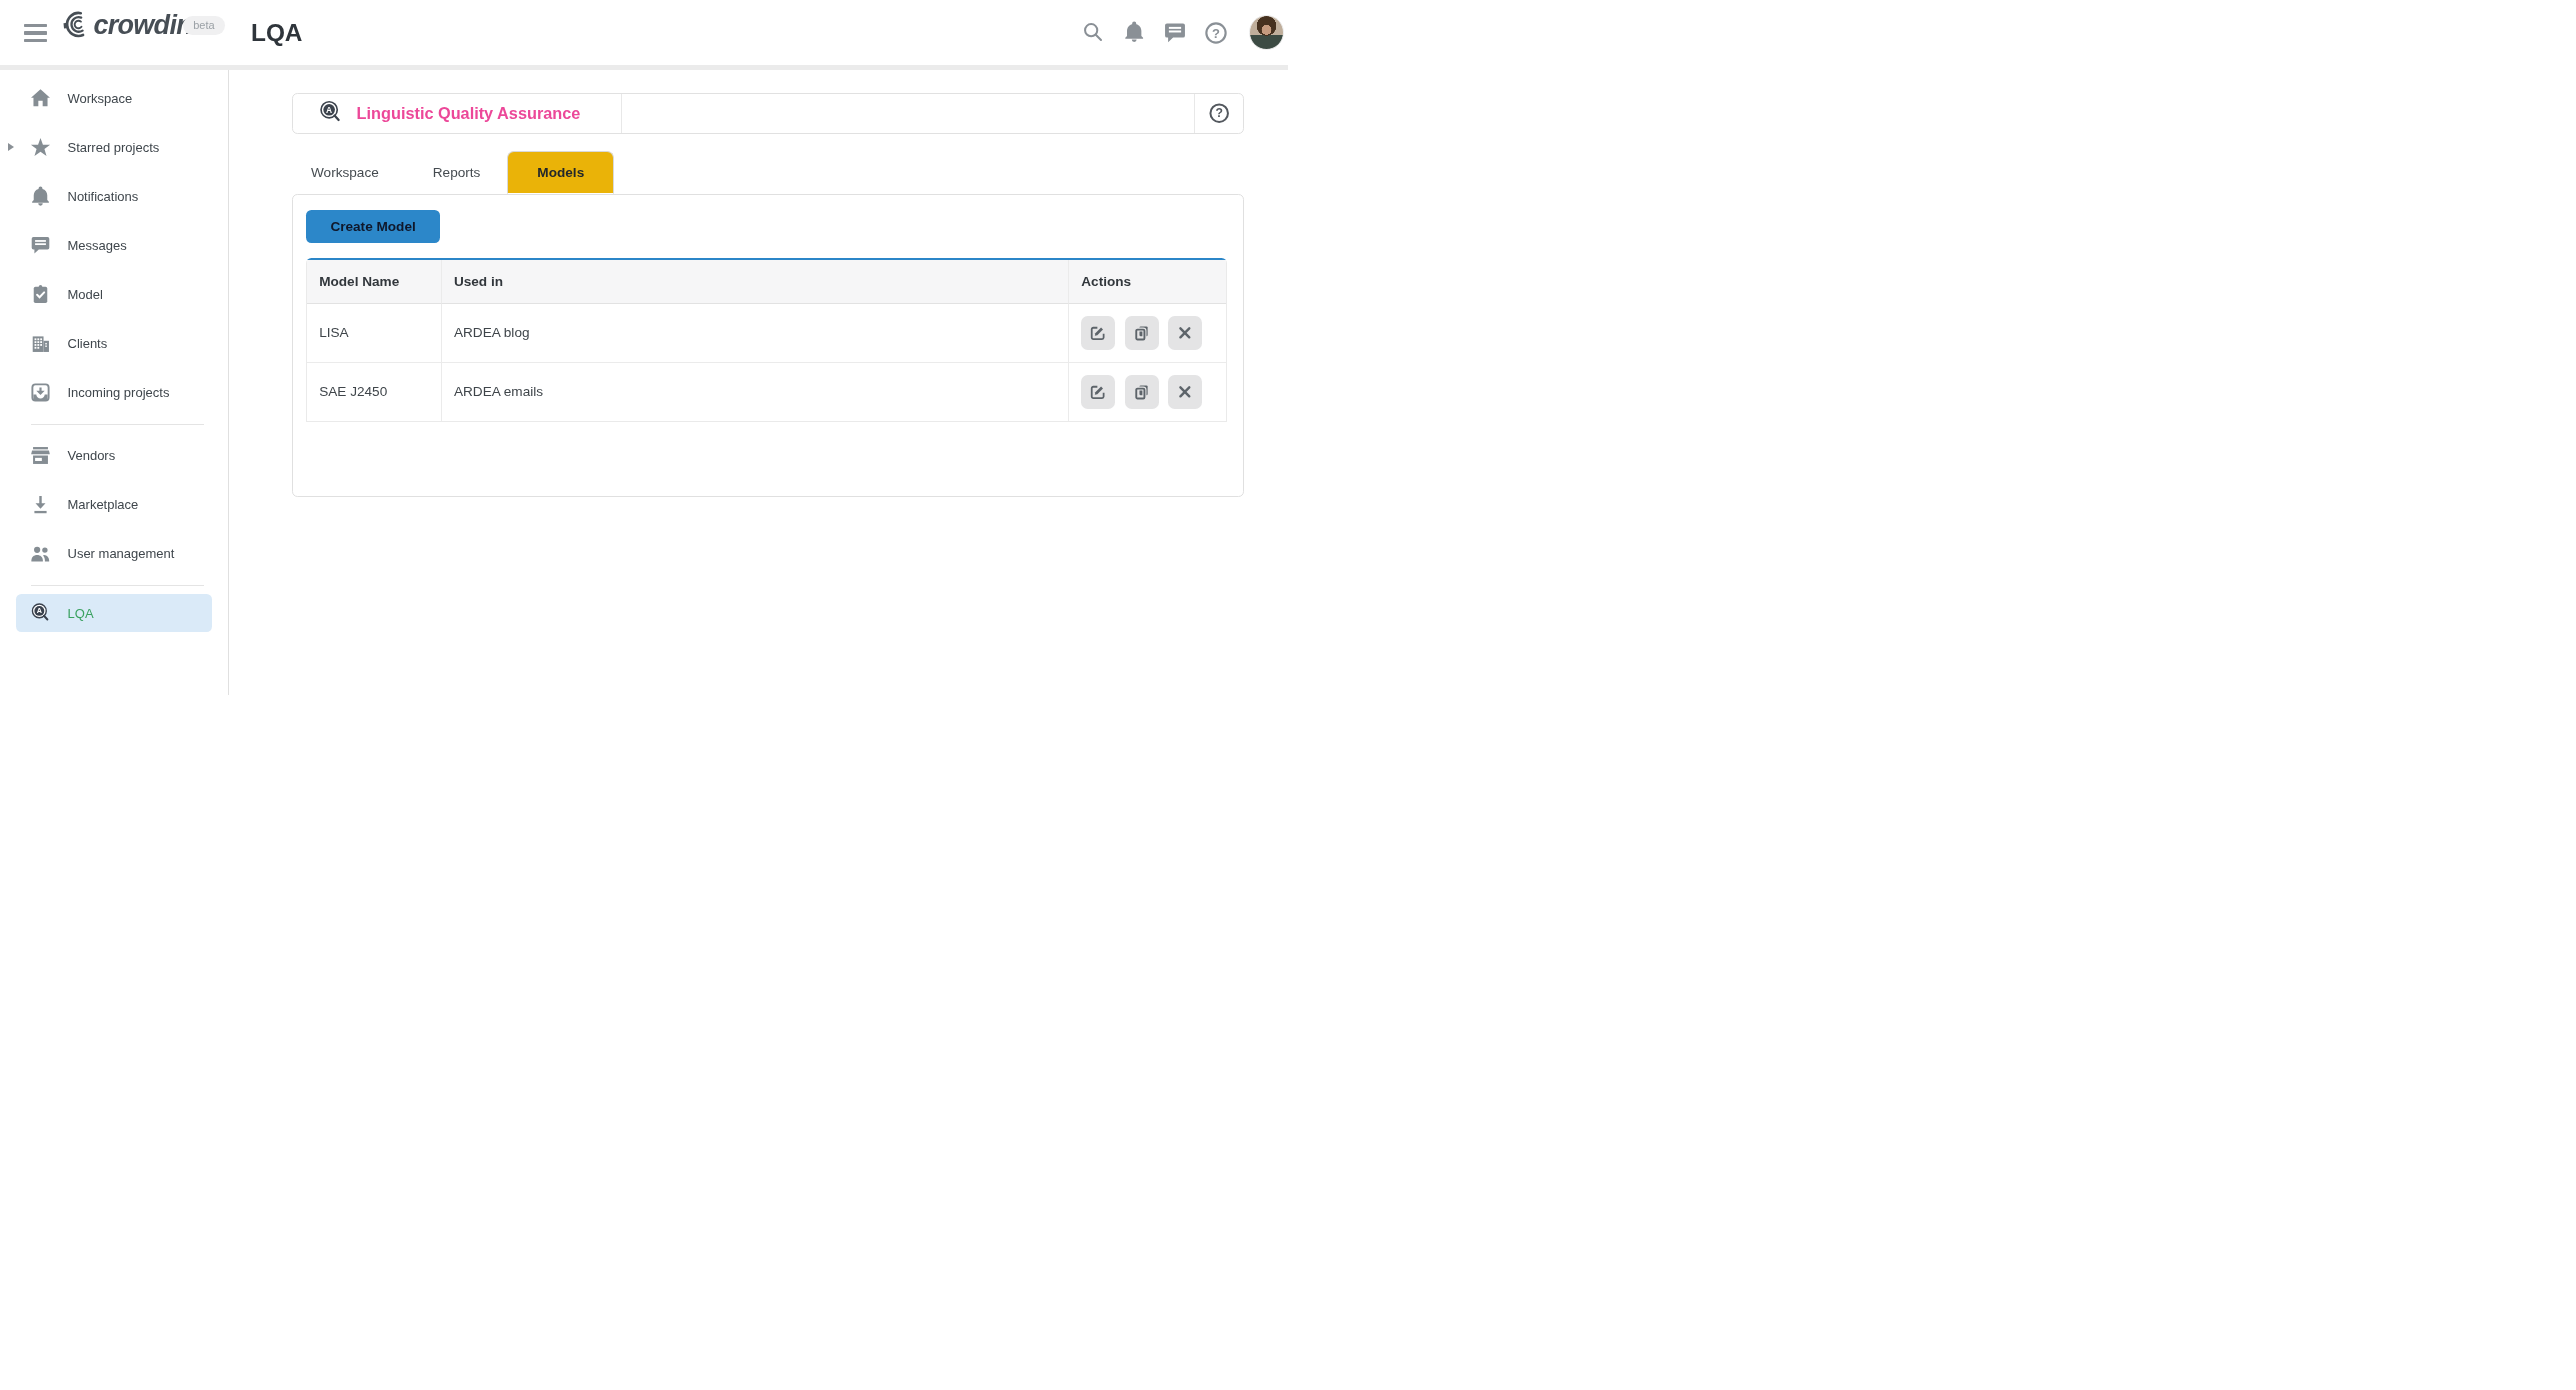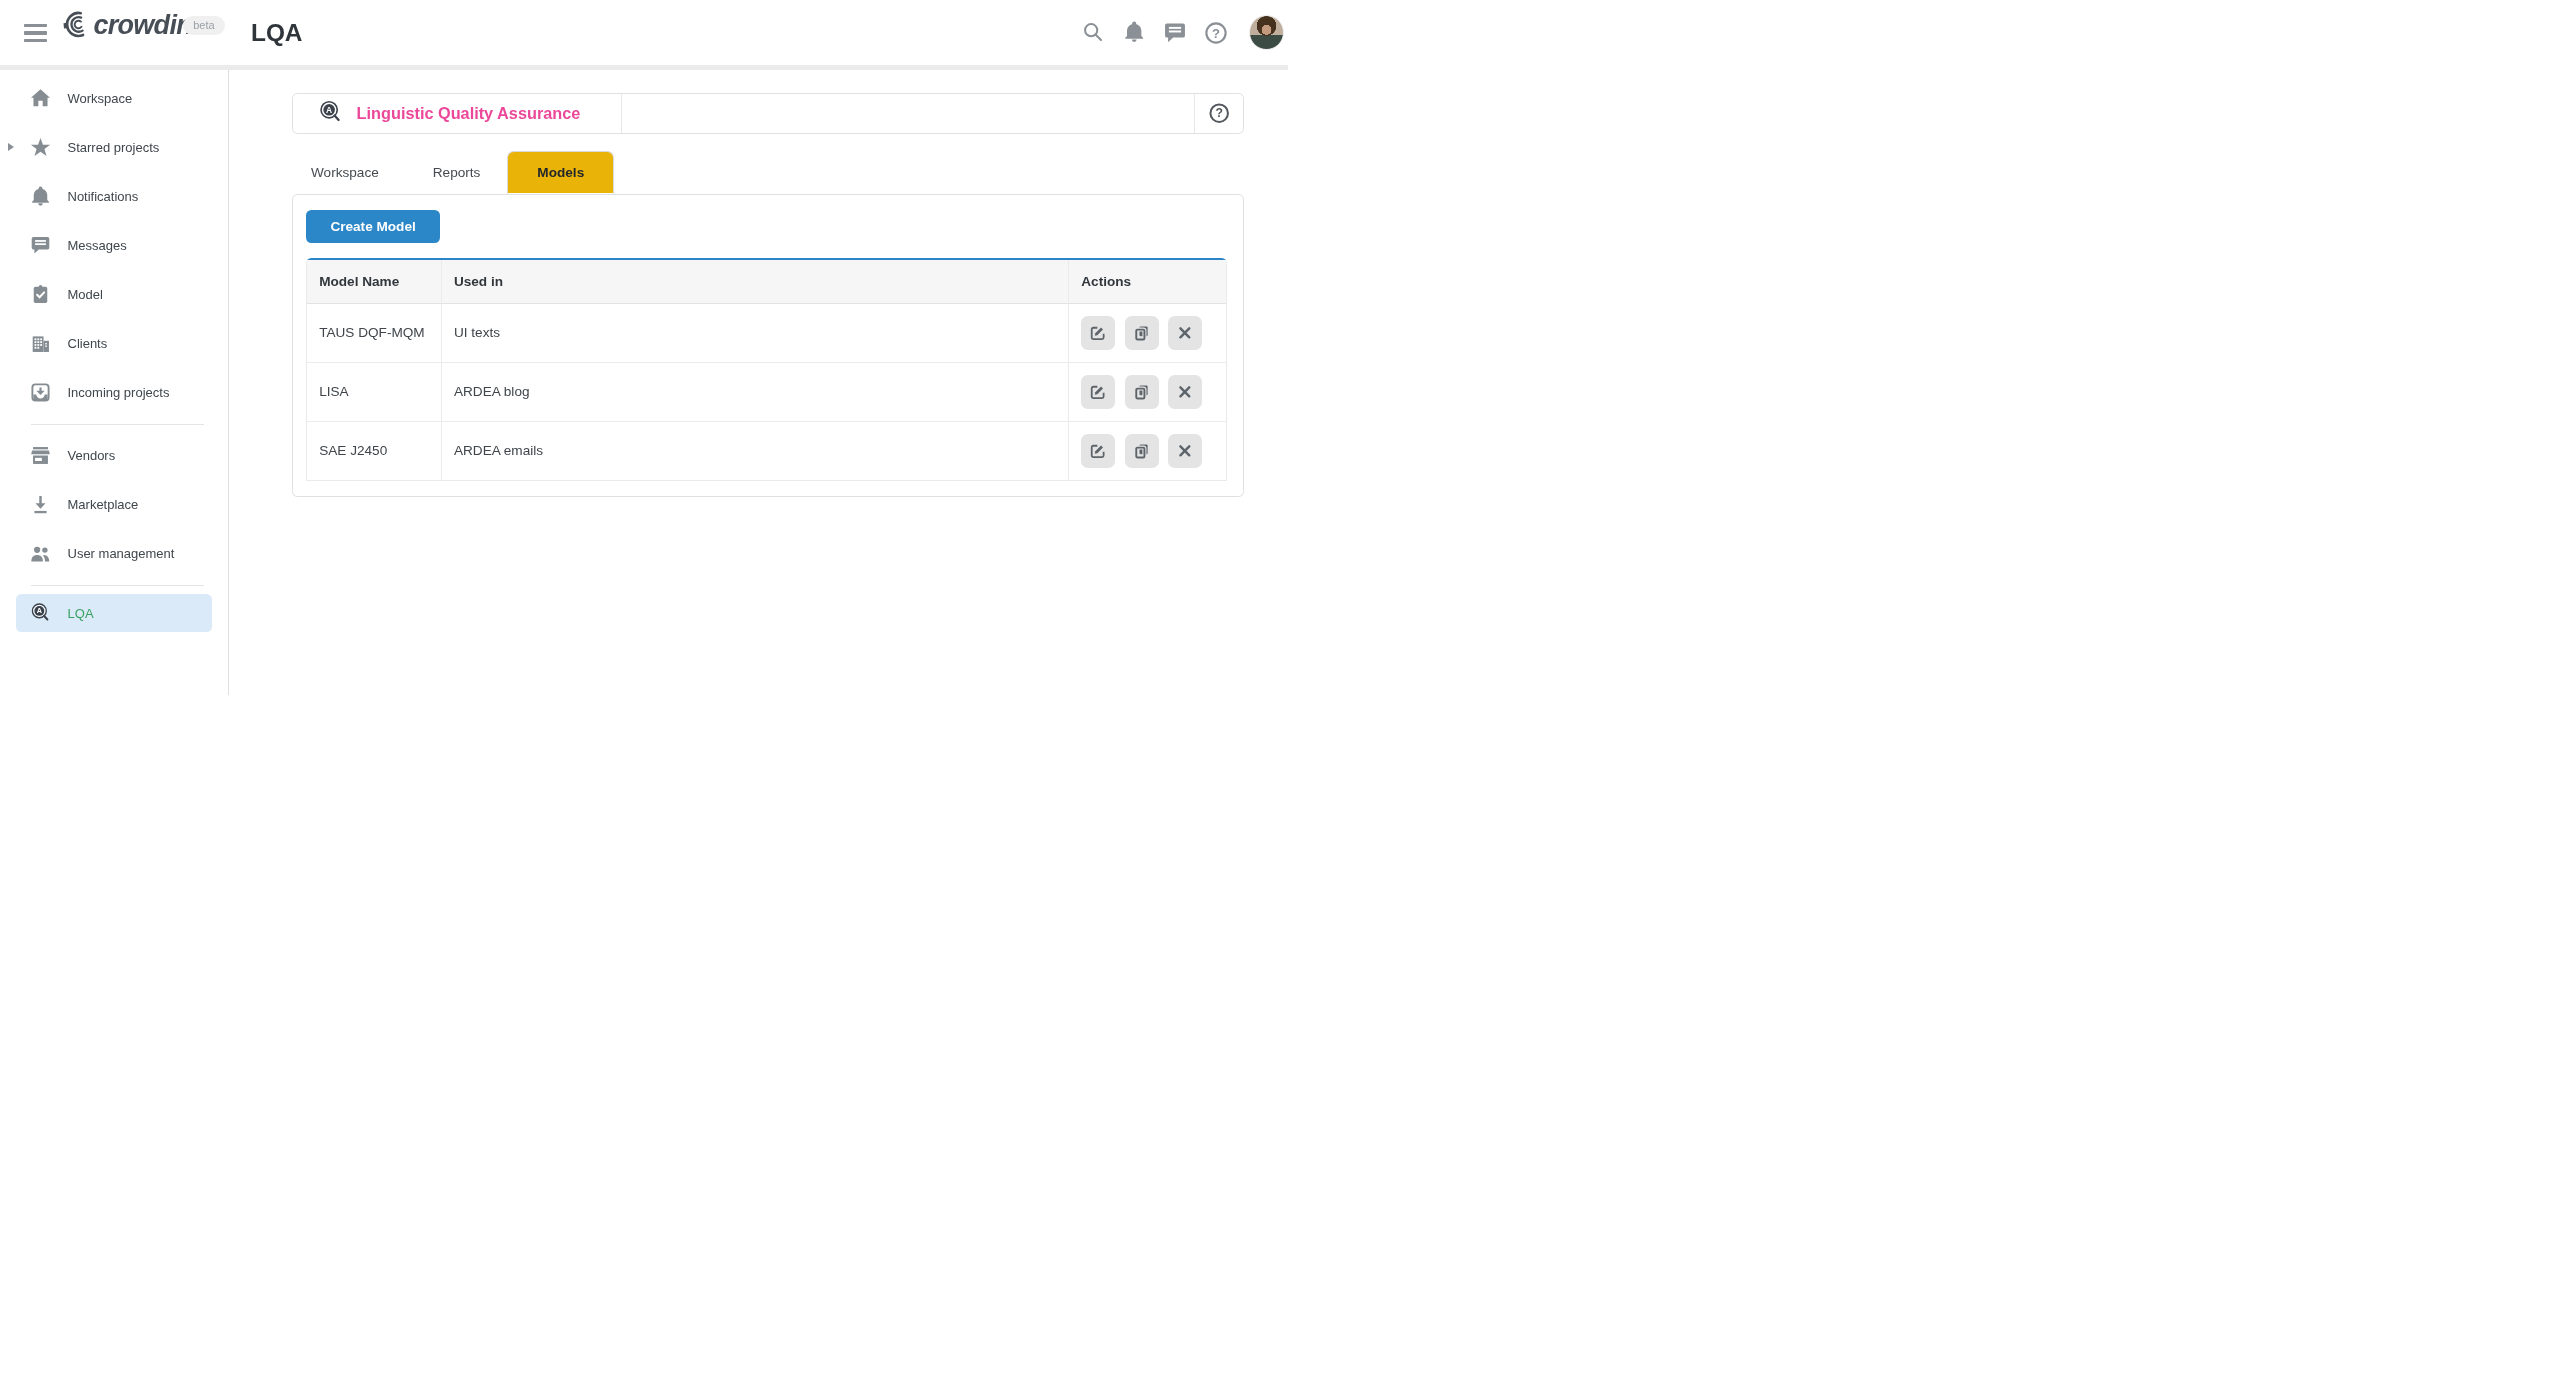--- a/index.html
+++ b/index.html
@@ -66,21 +66,21 @@
   .tabs { display:flex; align-items:flex-end; margin-top:17.7px; position:relative; z-index:2;
           margin-bottom:-0.7px; }
   .tab { height:43px; display:flex; align-items:center; padding:0 27px; font-size:13.6px;
          color:#454b50; cursor:pointer; }
   .tab:first-child { padding-left:19px; }
   .tab-active { background:#eab308; border:0.7px solid #d9d9d9; border-bottom:0.7px solid #fff;
                 border-radius:6.8px 6.8px 0 0; font-weight:bold; color:#22272b; padding:0 29px; }
 
   .panel { position:relative; z-index:1; border:0.7px solid #e0e0e0; border-radius:5.4px;
            background:#fff; padding:15.6px 0 13.6px 13px; min-height:303px; width:100%; }
-  .create-btn { height:33px; padding:0 24.4px; background:#2c87c9; color:#ffffff; border:none;
+  .create-btn { height:33px; padding:0 24.4px; background:#2c87c9; color:#0f172a; border:none;
                 border-radius:5.4px; font-size:13.6px; font-weight:bold; cursor:pointer;
                 font-family:"Liberation Sans", sans-serif; }
 
   .table-wrap { width:921px; margin-top:14.3px; border:0.7px solid #eaeaea; border-top:2.7px solid #2b86c8;
                 border-radius:5.4px 5.4px 0 0; }
   table.models { width:100%; border-collapse:separate; border-spacing:0; }
   table.models th { background:#f6f6f7; text-align:left; font-size:13.6px; font-weight:bold;
                     color:#32373c; height:44px; padding:0 0 0 12.2px;
                     border-bottom:0.7px solid #e2e2e2; }
   table.models th:not(:last-child), table.models td:not(:last-child) { border-right:0.7px solid #ebebeb; }
@@ -332,46 +332,20 @@
               </colgroup>
             <thead>
               <tr>
                 <th>Model Name</th>
                 <th>Used in</th>
                 <th>Actions</th>
               </tr>
             </thead>
             <tbody>
               <tr>
-                <td>TAUS DQF-MQM</td>
-                <td>UI texts</td>
-                <td>
-                  <div class="actions-cell">
-                    <button class="action-btn">
-                      <svg width="17.7" height="17.7" viewBox="0 0 26 26">
-                        <path d="M21.5 14.5V20a2.3 2.3 0 0 1-2.3 2.3H6.3A2.3 2.3 0 0 1 4 20V7.8a2.3 2.3 0 0 1 2.3-2.3h6" fill="none" stroke="currentColor" stroke-width="2.6"></path>
-                        <path d="M12.2 16.6l-3.6.7.7-3.6 8.4-8.4 2.9 2.9z" fill="currentColor"></path>
-                      </svg>
-                    </button>
-                    <button class="action-btn">
-                      <svg width="17.7" height="17.7" viewBox="0 0 26 26">
-                        <rect x="9.5" y="3.5" width="12" height="14.5" rx="1.8" fill="currentColor"></rect>
-                        <rect x="4.8" y="8.2" width="12" height="14.5" rx="1.8" fill="none" stroke="#e4e4e5" stroke-width="6"></rect>
-                        <rect x="4.8" y="8.2" width="12" height="14.5" rx="1.8" fill="none" stroke="currentColor" stroke-width="2.8"></rect>
-                      </svg>
-                    </button>
-                    <button class="action-btn">
-                      <svg width="17.7" height="17.7" viewBox="0 0 26 26">
-                        <path d="M6.5 6.5 19.5 19.5 M19.5 6.5 6.5 19.5" stroke="currentColor" stroke-width="3.6" stroke-linecap="round"></path>
-                      </svg>
-                    </button>
-                  </div>
-                </td>
-              </tr>
-              <tr>
                 <td>LISA</td>
                 <td>ARDEA blog</td>
                 <td>
                   <div class="actions-cell">
                     <button class="action-btn">
                       <svg width="17.7" height="17.7" viewBox="0 0 26 26">
                         <path d="M21.5 14.5V20a2.3 2.3 0 0 1-2.3 2.3H6.3A2.3 2.3 0 0 1 4 20V7.8a2.3 2.3 0 0 1 2.3-2.3h6" fill="none" stroke="currentColor" stroke-width="2.6"></path>
                         <path d="M12.2 16.6l-3.6.7.7-3.6 8.4-8.4 2.9 2.9z" fill="currentColor"></path>
                       </svg>
                     </button>

